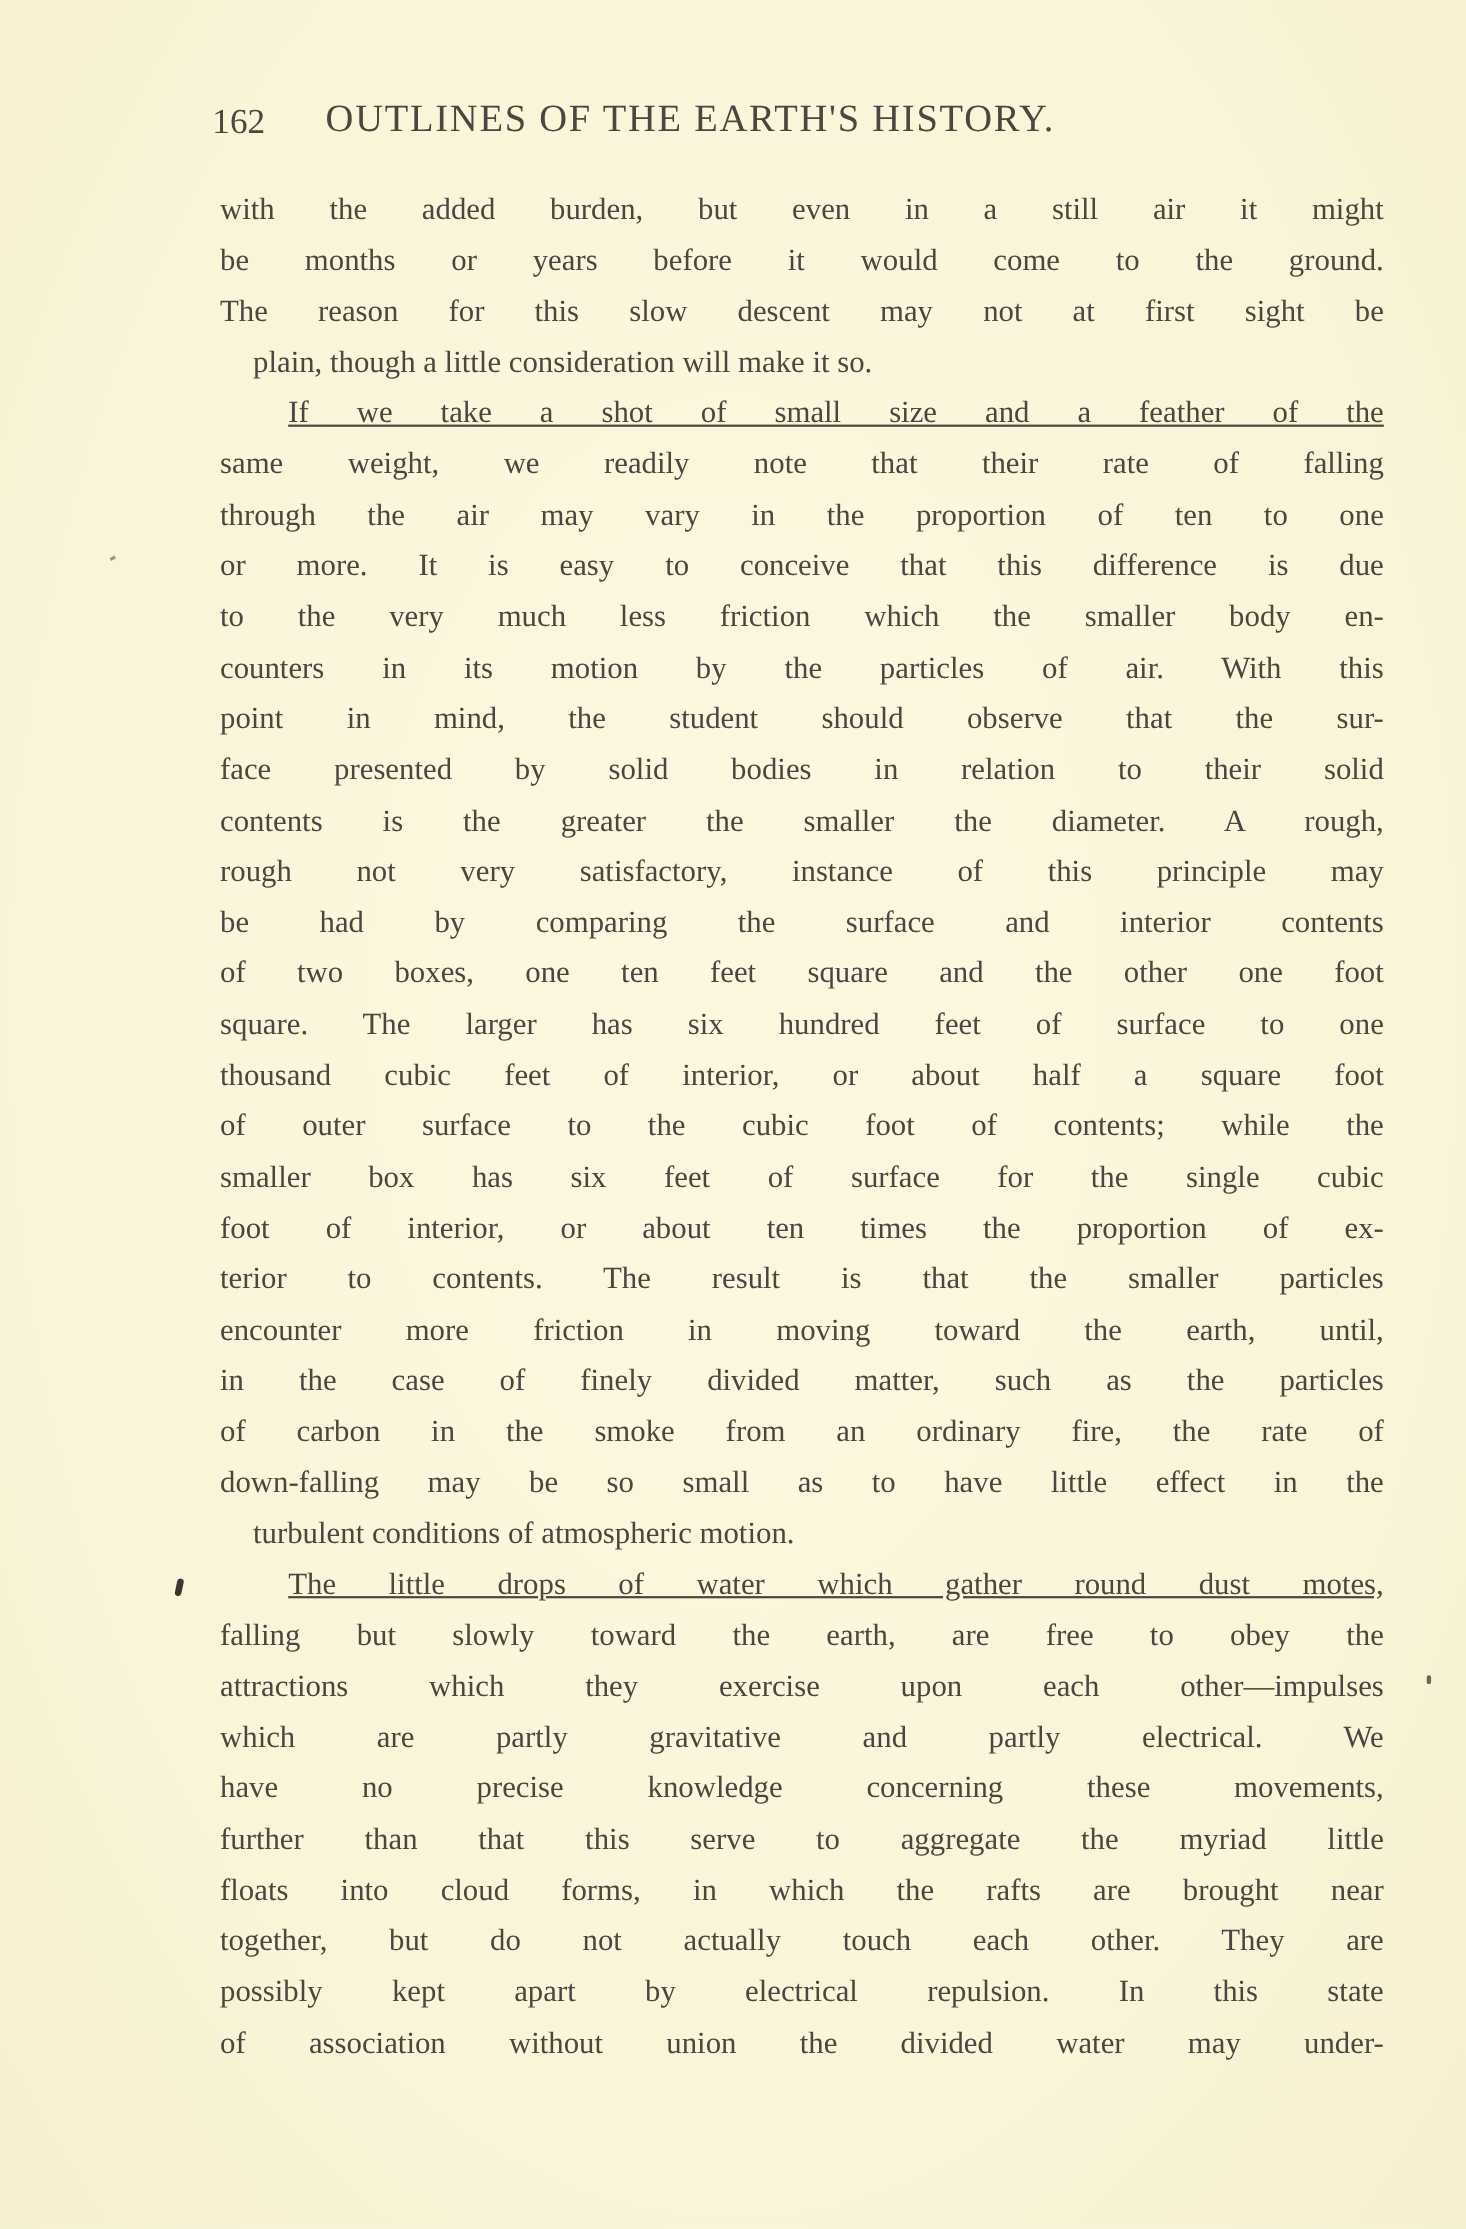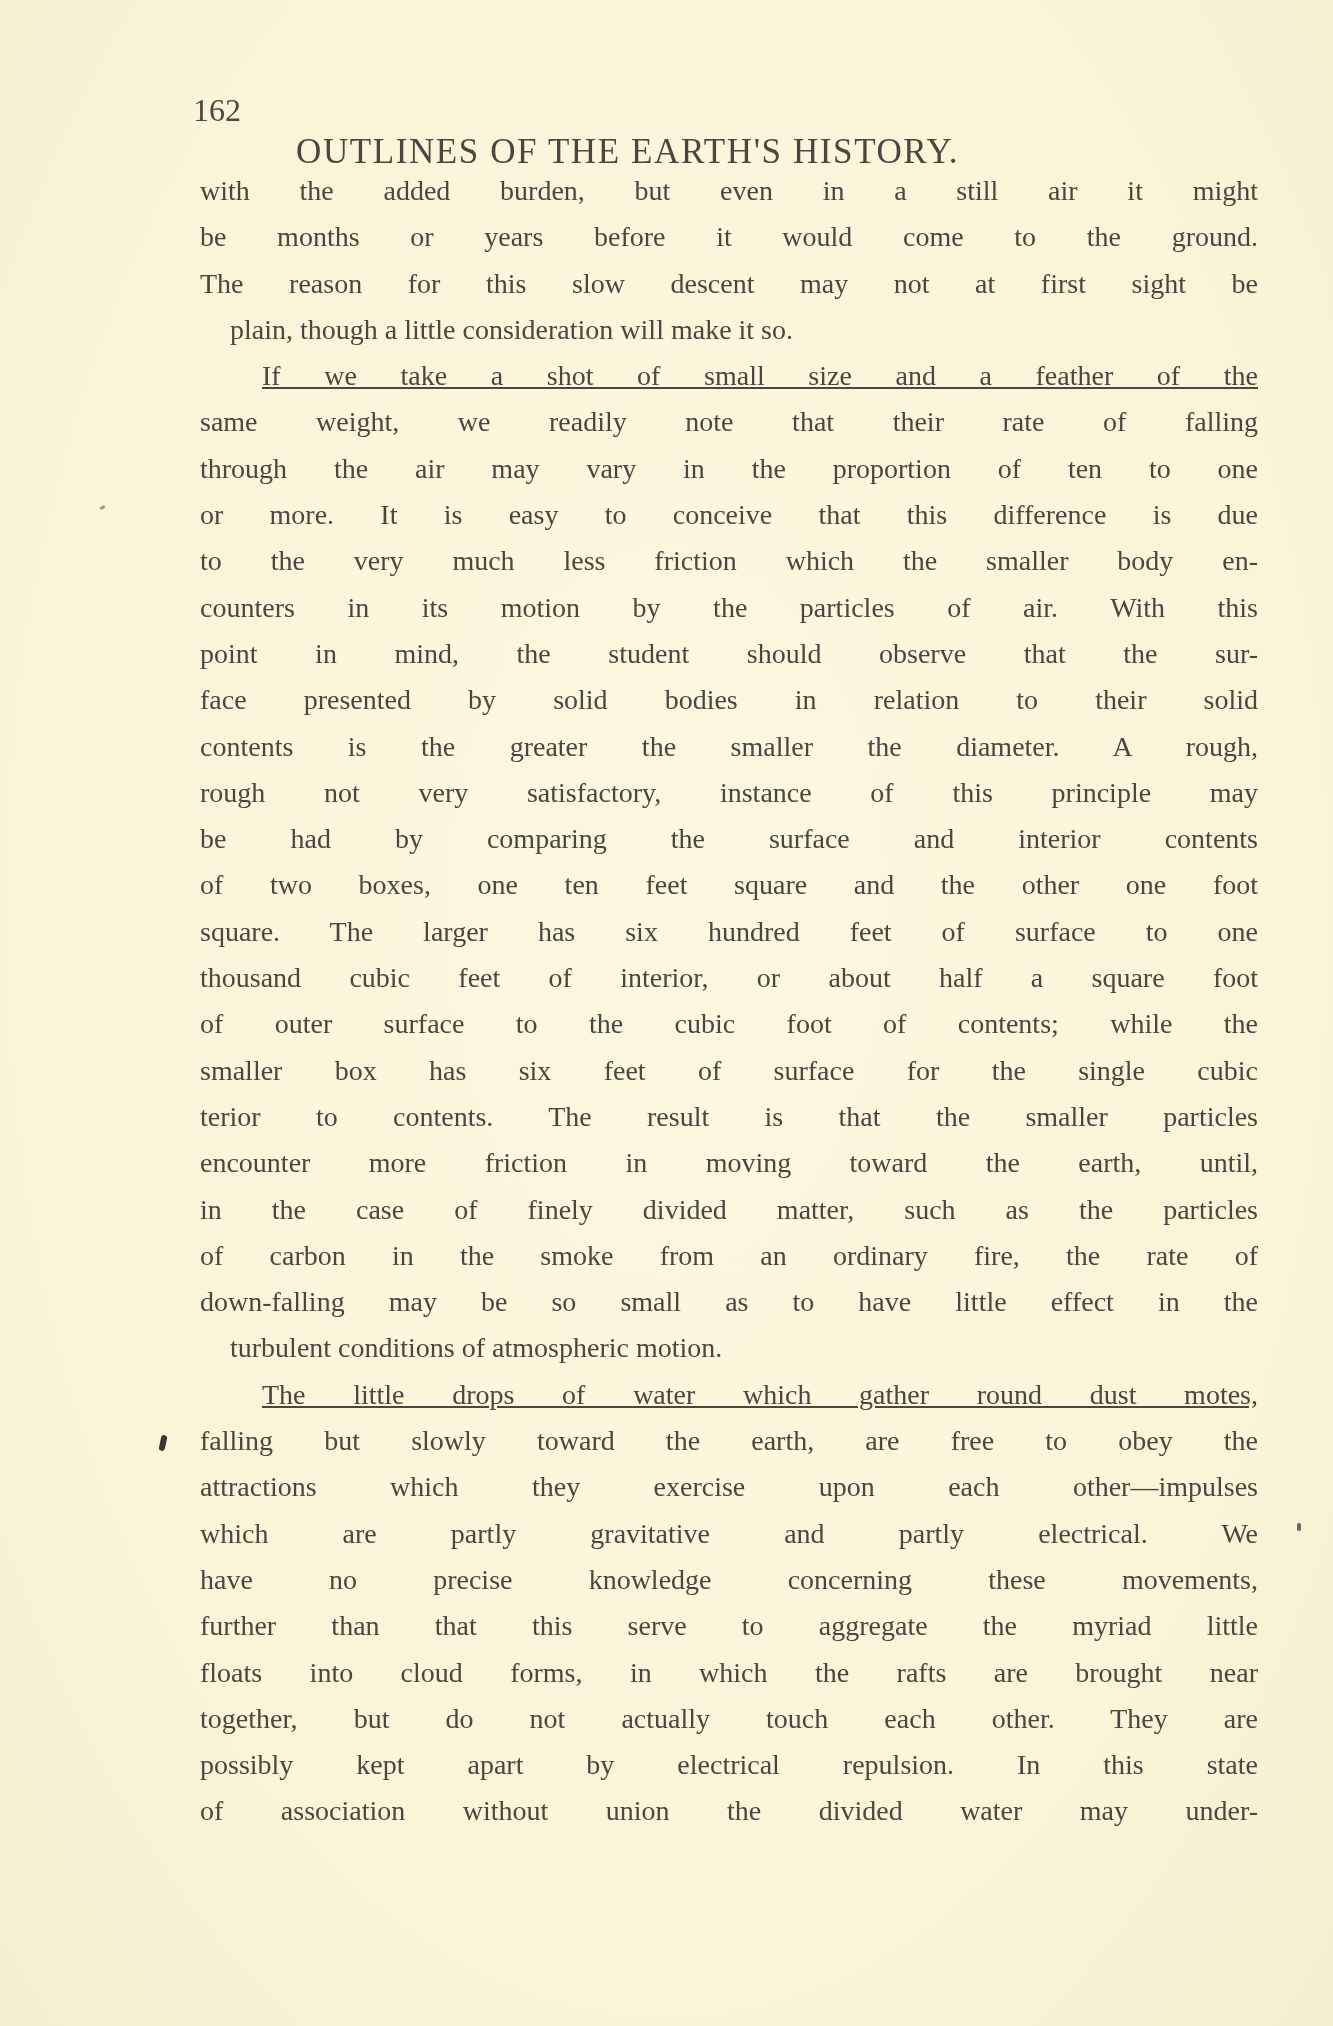--- a/index.html
+++ b/index.html
@@ -36,21 +36,20 @@
       position: absolute;
       left: 0;
       top: 4px;
       font-size: 32px;
     }
     .running-head .title {
       position: absolute;
       left: 103px;
       top: 0;
       letter-spacing: 1.6px;
-      margin-top: 44px;
     }
     .body-text {
       position: absolute;
       left: 200px;
       top: 168px;
       width: 1058px;
     }
     .line {
       display: block;
       height: 46.3px;
@@ -124,20 +123,21 @@
       <span class="line">point in mind, the student should observe that the sur-</span>
       <span class="line">face presented by solid bodies in relation to their solid</span>
       <span class="line">contents is the greater the smaller the diameter.  A rough,</span>
       <span class="line">rough not very satisfactory, instance of this principle may</span>
       <span class="line">be had by comparing the surface and interior contents</span>
       <span class="line">of two boxes, one ten feet square and the other one foot</span>
       <span class="line">square.  The larger has six hundred feet of surface to one</span>
       <span class="line">thousand cubic feet of interior, or about half a square foot</span>
       <span class="line">of outer surface to the cubic foot of contents; while the</span>
       <span class="line">smaller box has six feet of surface for the single cubic</span>
+      <span class="line">foot of interior, or about ten times the proportion of ex-</span>
       <span class="line">terior to contents.  The result is that the smaller particles</span>
       <span class="line">encounter more friction in moving toward the earth, until,</span>
       <span class="line">in the case of finely divided matter, such as the particles</span>
       <span class="line">of carbon in the smoke from an ordinary fire, the rate of</span>
       <span class="line">down-falling may be so small as to have little effect in the</span>
       <span class="line last">turbulent conditions of atmospheric motion.</span>
     </div>
 
     <div>
       <span class="line indent">The little drops of water which gather round dust motes,</span>

